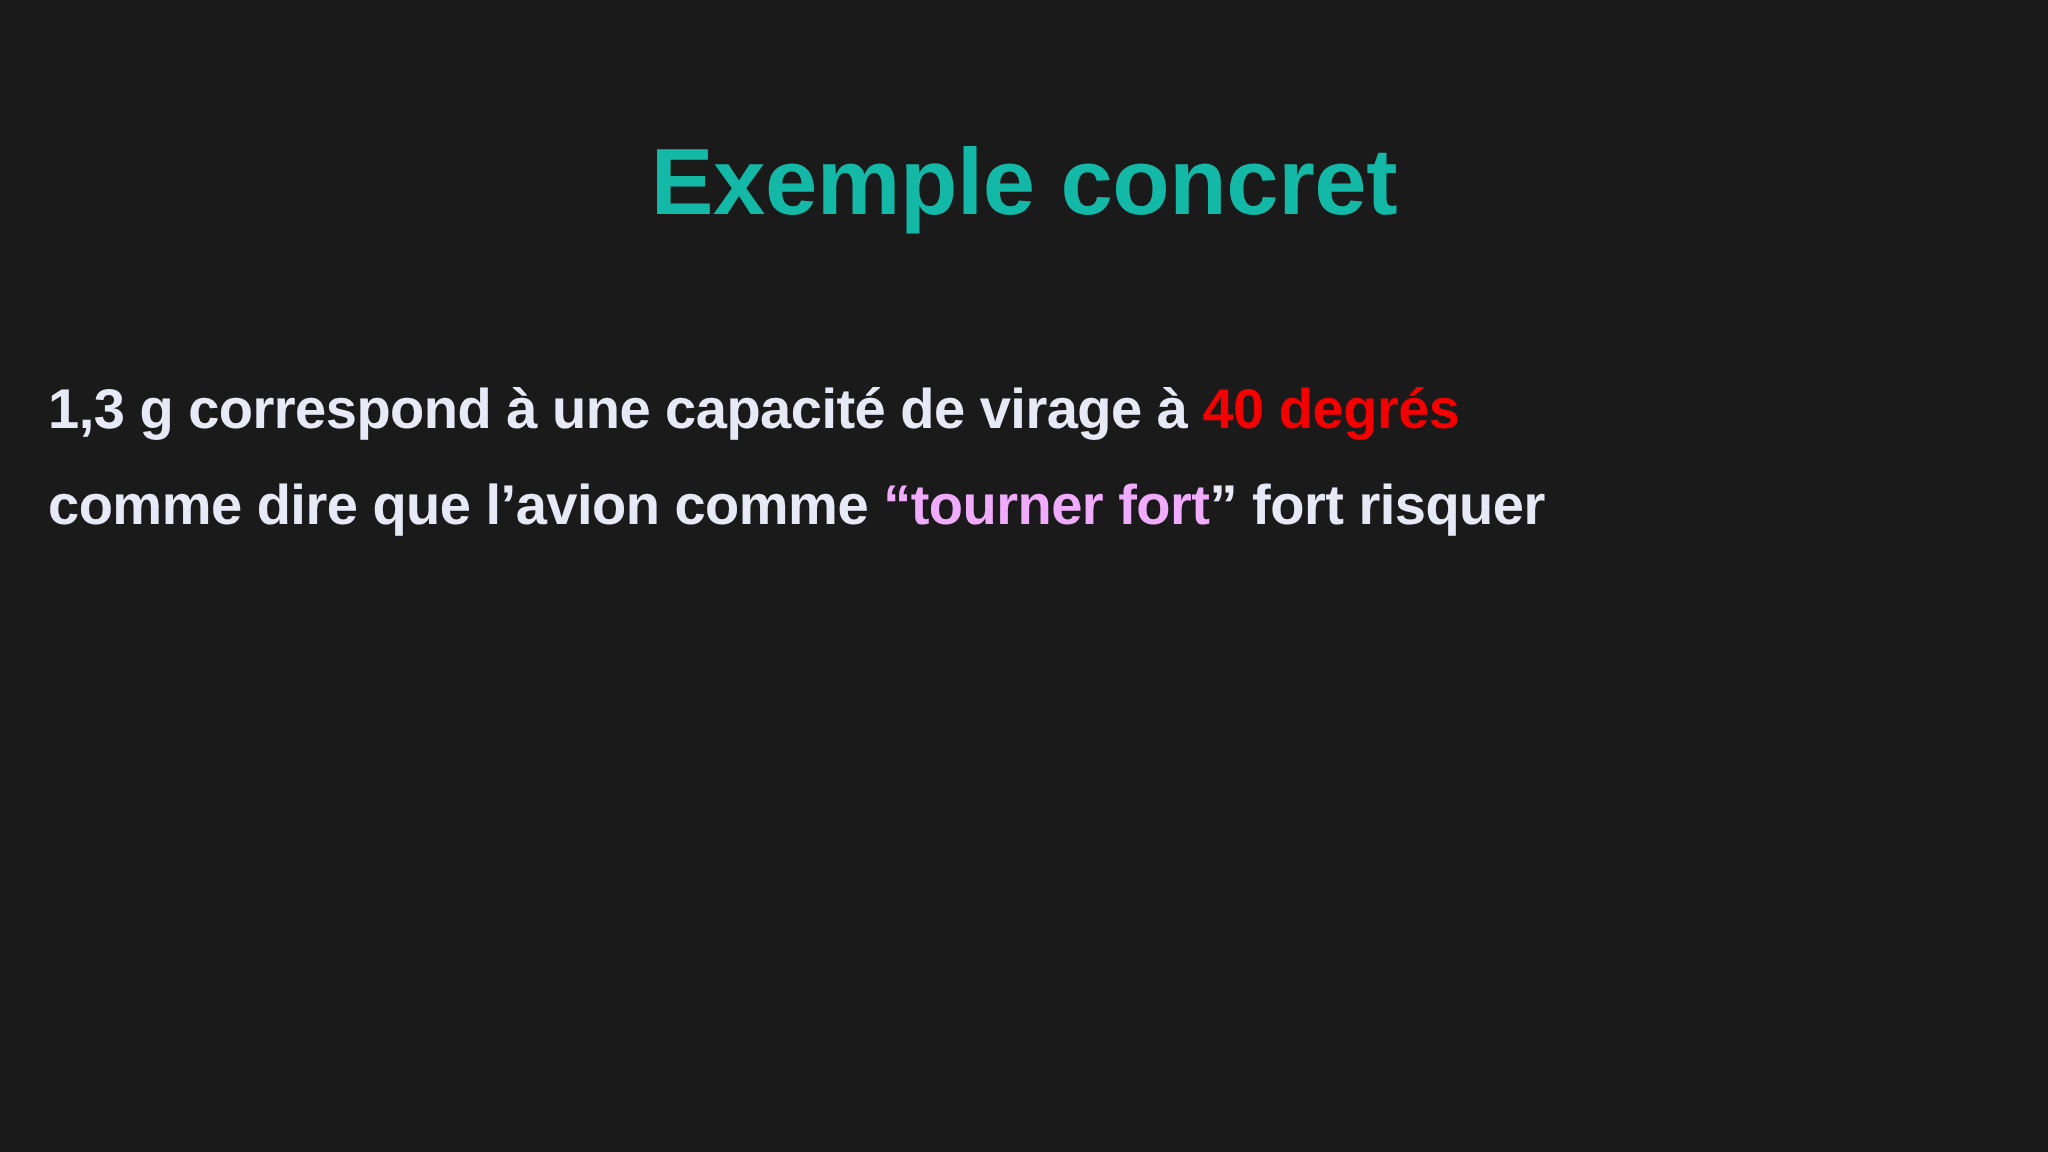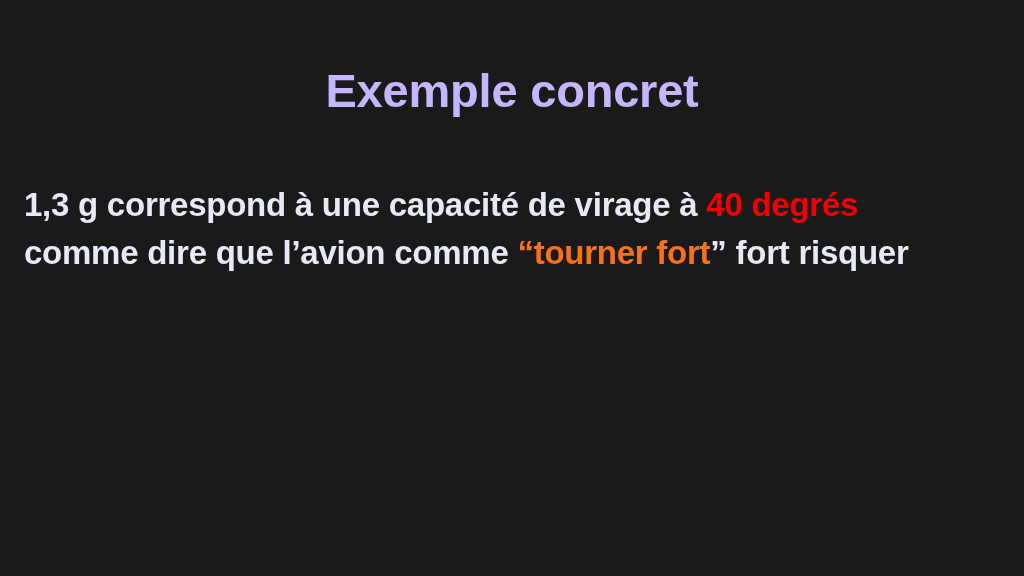--- a/index.html
+++ b/index.html
@@ -28,47 +28,47 @@
   .slide-title {
     position: absolute;
     top: 66px;
     left: 0;
     width: 1024px;
     text-align: center;
     font-size: 47px;
     font-weight: 700;
     line-height: 1.06;
     letter-spacing: -0.2px;
-    color: #c4b5fd;
+    color: #14b8a6;
     white-space: nowrap;
   }
 
   
   .body-block {
     position: absolute;
     top: 181px;
     left: 24px;
     width: 976px;
   }
 
   .body-line {
-    font-size: 33px;
+    font-size: 28px;
     font-weight: 700;
     line-height: 48px;
     letter-spacing: -0.25px;
     color: #e7e9f6;
     white-space: nowrap;
   }
 
   .hl-red {
     color: #f30000;
   }
 
   .hl-yellow {
-    color: #f97316;
+    color: #f0abfc;
   }
 </style>
 </head>
 <body>
 
 <div class="slide">
 
   <div class="slide-title">Exemple concret</div>
 
   <div class="body-block">

